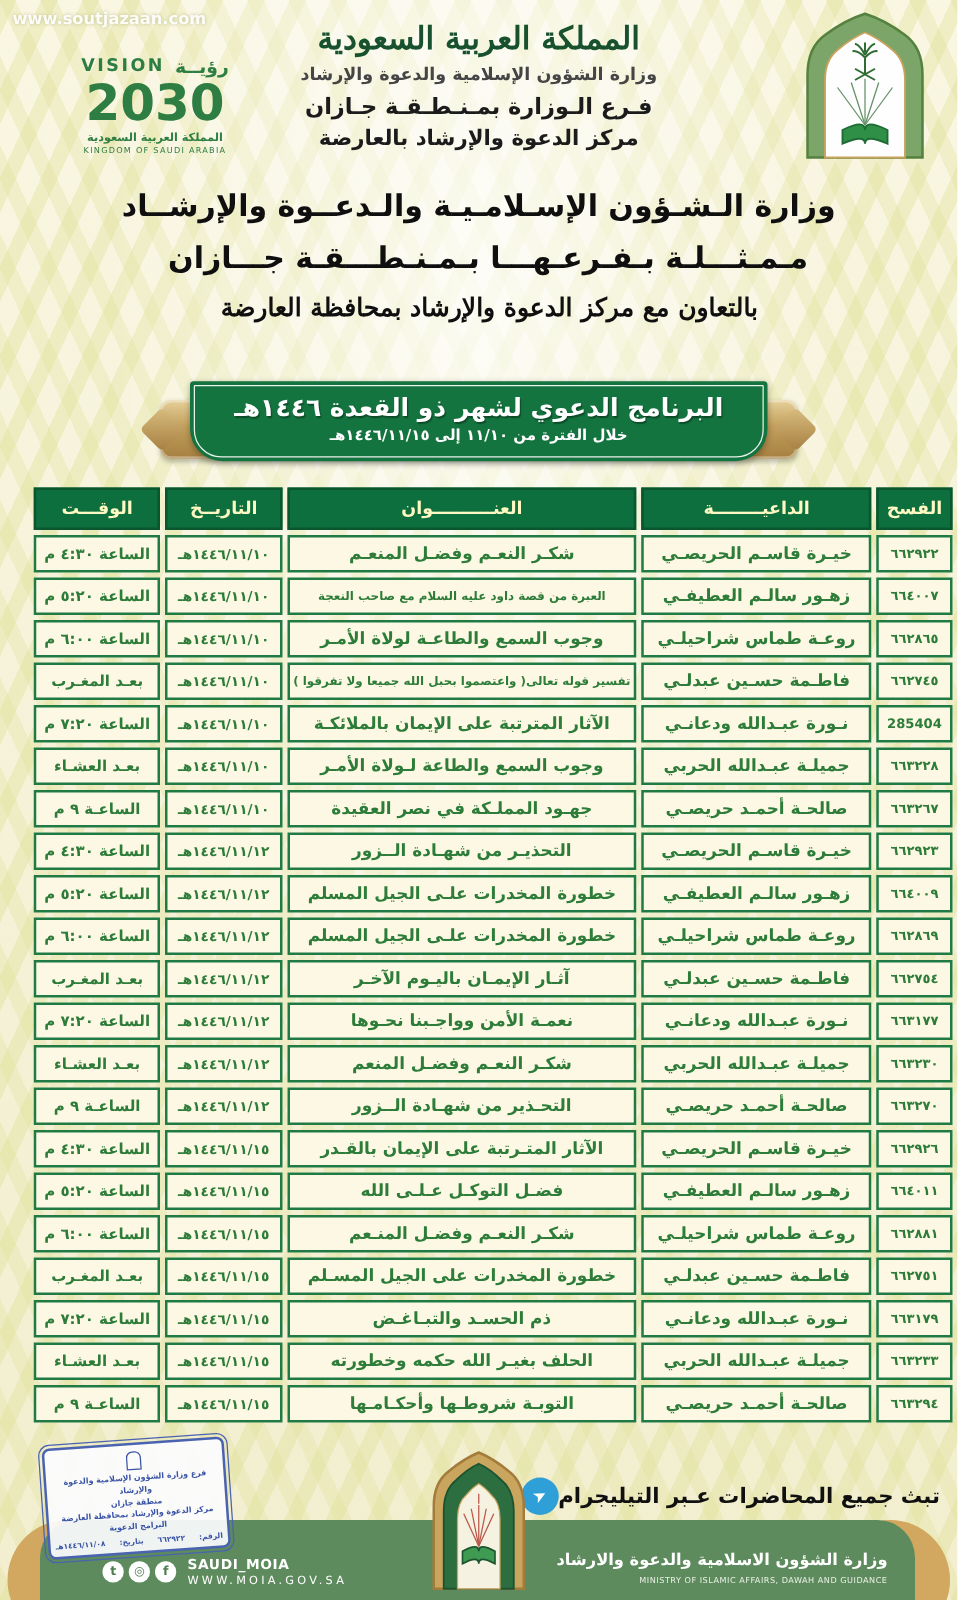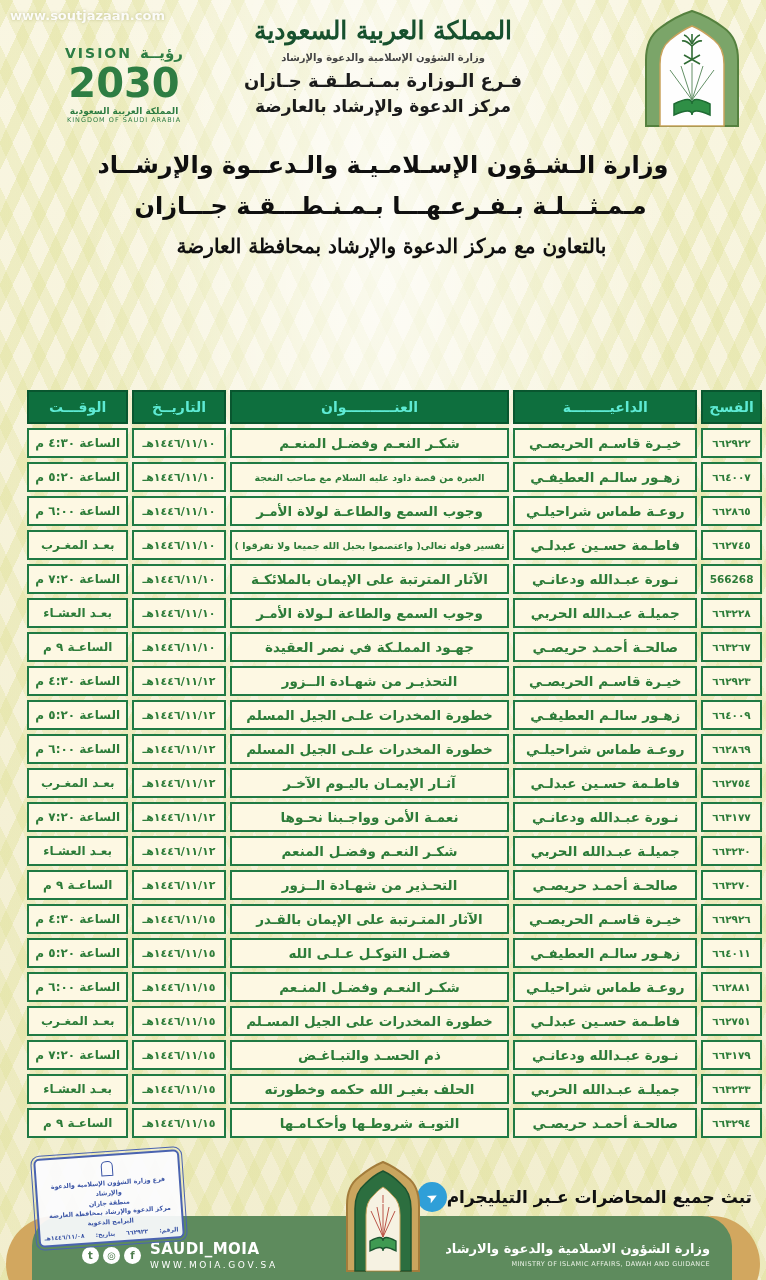--- a/index.html
+++ b/index.html
@@ -16,21 +16,21 @@
   
   .vision{position:absolute;left:34px;top:44px;width:180px;text-align:center;color:#2e7d43;}
   .v-top{display:flex;justify-content:center;gap:8px;align-items:center;font-weight:bold;}
   .v-vision{font-size:14px;letter-spacing:2px;direction:ltr;}
   .v-ruya{font-size:15px;}
   .v-year{font-size:40px;font-weight:800;line-height:1.05;direction:ltr;}
   .v-ar{font-size:9px;margin-top:2px;font-weight:bold;}
   .v-en{font-size:6.5px;letter-spacing:1px;direction:ltr;}
   .h-center{position:absolute;left:160px;right:160px;top:16px;text-align:center;direction:rtl;}
   .calli{font-family:"DejaVu Serif",serif;font-size:25px;font-weight:bold;color:#17512e;}
-  .h-line1{font-size:10px;color:#454545;font-weight:600;margin-top:7px;}
+  .h-line1{font-size:14px;color:#454545;font-weight:600;margin-top:7px;}
   .h-line2{font-size:18px;color:#1b1b1b;font-weight:800;margin-top:7px;}
   .h-line3{font-size:17px;color:#1b1b1b;font-weight:800;margin-top:5px;}
   .moia{position:absolute;right:20px;top:8px;}
   
   .intro{position:absolute;top:142px;left:0;right:0;text-align:center;direction:rtl;color:#0f0f0f;}
   .i1{font-size:26px;font-weight:800;}
   .i2{font-size:24px;font-weight:800;margin-top:9px;}
   .i3{font-size:24px;font-weight:800;margin-top:13px;padding-left:15px;}
   .i4{font-size:20px;font-weight:800;margin-top:14px;font-family:"DejaVu Serif",serif;padding-left:17px;}
   
@@ -43,42 +43,42 @@
   .gold-bar::before{left:-11px}.gold-bar::after{right:-11px}
   .green-panel{position:absolute;left:50%;top:0;transform:translateX(-50%);width:462px;height:64px;
     background:#14743f;border-radius:3px 3px 26px 26px;box-shadow:0 2px 5px rgba(0,0,0,.3);
     text-align:center;direction:rtl;z-index:2;}
   .green-panel::after{content:"";position:absolute;inset:3px;border:1.5px solid rgba(255,255,255,.9);
     border-radius:1px 1px 22px 22px;pointer-events:none;}
   .b-title{margin-top:9px;font-size:20px;font-weight:800;color:#fff;text-shadow:1px 1px 1px rgba(0,0,0,.35);}
   .b-period{margin-top:3px;font-size:12px;font-weight:700;color:#fff;}
   
   .sched{position:absolute;top:386px;left:23px;border-collapse:separate;border-spacing:4px;direction:rtl;}
-  .sched th{background:#0e6f3e;color:#5eead4;border:2px solid #09562f;font-size:14px;font-weight:bold;height:30px;padding:0 4px;}
+  .sched th{background:#0e6f3e;color:#fef9c3;border:2px solid #09562f;font-size:14px;font-weight:bold;height:30px;padding:0 4px;}
   .sched td{background:#fdf8e3;border:2px solid #1f7a44;color:#2d7c39;font-weight:bold;height:26px;
     text-align:center;padding:0 3px;white-space:nowrap;overflow:hidden;}
   .c-permit{width:56px;font-size:10.5px;}
   .c-preacher{width:196px;font-size:13.5px;}
   .c-topic{width:238px;font-size:13.5px;}
   td.c-topic.small{font-size:9.5px;}
   .c-date{width:97px;font-size:11px;}
   .c-time{width:100px;font-size:12px;}
   
   .footer{position:absolute;left:0;right:0;bottom:0;height:132px;}
   .orn{position:absolute;width:96px;height:96px;border-radius:50%;background:#d2a75f;bottom:-32px;z-index:1;}
   .orn.l{left:6px}.orn.r{right:6px}
   .bar{position:absolute;left:32px;right:34px;bottom:0;height:64px;background:#5e8b5d;border-radius:30px 30px 0 0;z-index:2;}
   .bar-logo{position:absolute;left:50%;transform:translateX(-50%);bottom:3px;z-index:4;}
   .bar-left{position:absolute;left:82px;bottom:10px;z-index:3;display:flex;align-items:center;gap:9px;direction:ltr;}
   .socials{display:flex;gap:4px;}
   .soc{width:17px;height:17px;border-radius:50%;background:#fff;color:#4e7d4e;font-size:10px;font-weight:bold;
     display:flex;align-items:center;justify-content:center;}
   .ic-tw::before{content:"t";} .ic-ig::before{content:"◎";} .ic-fb::before{content:"f";}
   .handle-block{color:#fff;text-align:left;}
-  .handle{font-size:15px;font-weight:800;letter-spacing:.5px;}
+  .handle{font-size:11px;font-weight:800;letter-spacing:.5px;}
   .site{font-size:9px;letter-spacing:2.6px;margin-top:2px;}
   .bar-right{position:absolute;right:56px;bottom:12px;z-index:3;color:#fff;text-align:right;direction:rtl;}
   .min-ar{font-size:13px;font-weight:700;}
   .min-en{font-size:6.5px;letter-spacing:.4px;margin-top:4px;color:#e9f1e5;direction:ltr;}
   .stamp{position:absolute;left:36px;top:6px;width:134px;padding:5px 4px 4px;background:rgba(252,252,255,.92);
     border:2px solid #4a63b0;outline:1px solid #4a63b0;outline-offset:2px;border-radius:6px;
     transform:rotate(-4deg);color:#3b55a6;text-align:center;z-index:5;direction:rtl;}
   .st-arch{width:10px;height:13px;margin:0 auto 2px;border:1.5px solid #3b55a6;border-radius:5px 5px 0 0;}
   .st-l{font-size:6.3px;font-weight:bold;line-height:1.55;}
   .st-meta{display:flex;justify-content:space-between;font-size:6px;margin-top:3px;font-weight:bold;}
@@ -137,20 +137,27 @@
       </svg>
     </div>
   </div>
 
   <div class="intro">
     <div class="i2">وزارة الـشـؤون الإسـلامـيـة والـدعــوة والإرشــاد</div>
     <div class="i3">مـمـثـــلـة بـفـرعـهـــا بـمـنـطـــقـة جـــازان</div>
     <div class="i4">بالتعاون مع مركز الدعوة والإرشاد بمحافظة العارضة</div>
   </div>
 
+  <div class="banner">
+    <div class="gold-bar"></div>
+    <div class="green-panel">
+      <div class="b-title">البرنامج الدعوي لشهر ذو القعدة ١٤٤٦هـ</div>
+      <div class="b-period">خلال الفترة من ١١/١٠ إلى ١٤٤٦/١١/١٥هـ</div>
+    </div>
+  </div>
 
   <table class="sched">
     <thead>
       <tr>
         <th class="c-permit">الفسح</th>
         <th class="c-preacher">الداعيــــــــة</th>
         <th class="c-topic">العنــــــــــوان</th>
         <th class="c-date">التاريــخ</th>
         <th class="c-time">الوقـــت</th>
       </tr>
@@ -178,21 +185,21 @@
           <td class="c-time">الساعة ٦:٠٠ م</td>
         </tr>
         <tr>
           <td class="c-permit">٦٦٢٧٤٥</td>
           <td class="c-preacher">فاطـمة حسـين عبدلـي</td>
           <td class="c-topic small">تفسير قوله تعالى( واعتصموا بحبل الله جميعا ولا تفرقوا )</td>
           <td class="c-date">١٤٤٦/١١/١٠هـ</td>
           <td class="c-time">بعـد المغـرب</td>
         </tr>
         <tr>
-          <td class="c-permit">566268</td>
+          <td class="c-permit">285404</td>
           <td class="c-preacher">نـورة عبـدالله ودعانـي</td>
           <td class="c-topic">الآثار المترتبة على الإيمان بالملائكـة</td>
           <td class="c-date">١٤٤٦/١١/١٠هـ</td>
           <td class="c-time">الساعة ٧:٢٠ م</td>
         </tr>
         <tr>
           <td class="c-permit">٦٦٣٢٢٨</td>
           <td class="c-preacher">جميلـة عبـدالله الحربي</td>
           <td class="c-topic">وجوب السمع والطاعة لـولاة الأمـر</td>
           <td class="c-date">١٤٤٦/١١/١٠هـ</td>

